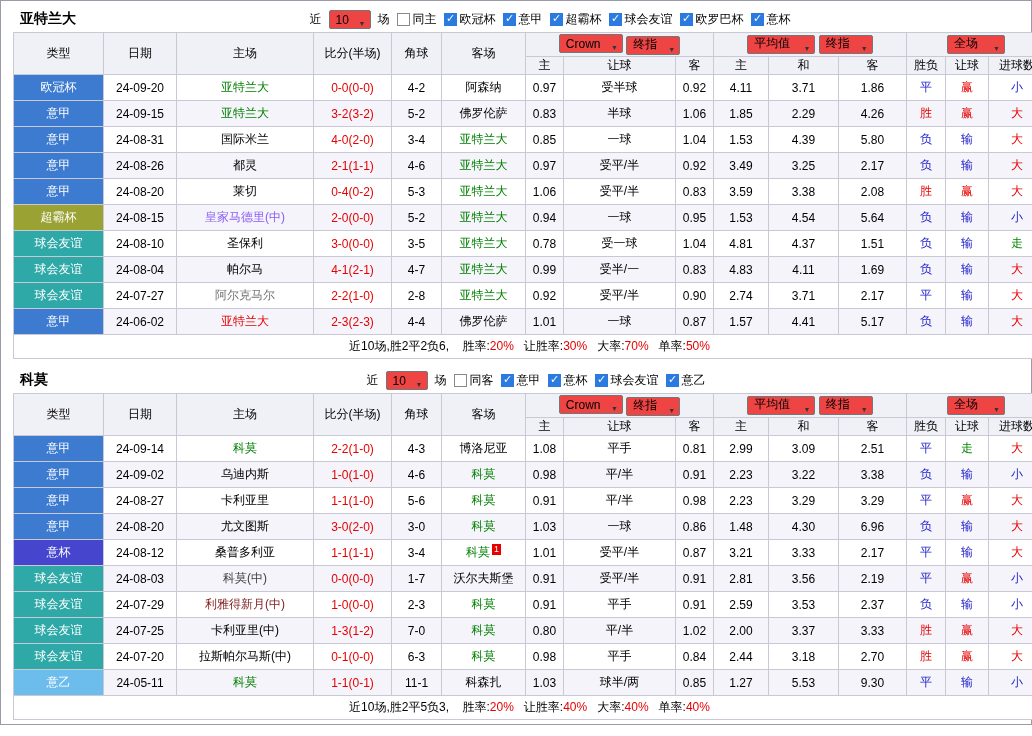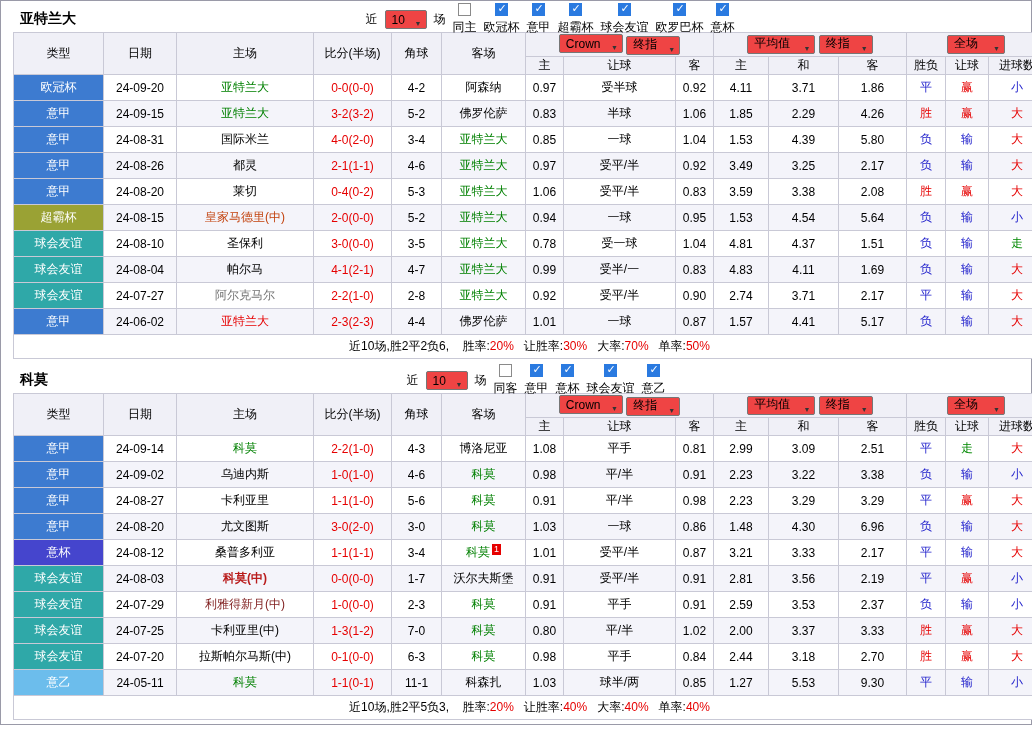--- a/index.html
+++ b/index.html
@@ -10,21 +10,21 @@
   .topbar .title { font-weight:bold; font-size:14px; margin-right:18px; }
   .radio { display:inline-flex; align-items:center; gap:4px; margin:0 8px; font-size:12px; }
   .circle { width:12px; height:12px; border-radius:50%; border:1px solid #fff; background:#fff; position:relative; display:inline-block; }
   .radio.selected .circle::after { content:""; position:absolute; left:2.5px; top:2.5px; right:2.5px; bottom:2.5px; border-radius:50%; background:#ff9000; }
 
   .section { margin-top:5px;margin-left:12px; }
   .section + .section { margin-top:8px; }
   .sec-head { height:26px; display:flex; align-items:center; padding:0 7px; }
   .sec-title { font-size:14px; font-weight:bold; white-space:nowrap; }
   .filters { flex:1; display:flex; align-items:center; justify-content:center; gap:7px; white-space:nowrap; }
-  .cbl { display:inline-flex; align-items:center; gap:3px;flex-direction:column; }
+  .cbl { display:inline-flex; align-items:center; gap:3px; }
   .cb { width:13px; height:13px; border:1px solid #8a8a8a; background:#fff; display:inline-block; position:relative; }
   .cb.checked { background:#2a7ae0; border-color:#2a7ae0; }
   .cb.checked::after { content:"✓"; position:absolute; left:1.5px; top:-1.5px; color:#fff; font-size:11px; font-weight:bold; }
 
   .sel { display:inline-flex; align-items:flex-end; justify-content:space-between; border:1px solid #767676; background:#ef4444; height:19px; padding:1px 4px 1px 6px; gap:7px; border-radius:2px; color:#000; }
   .sel .arrow { font-size:7px; color:#333; }
 
   table { border-collapse:collapse; table-layout:fixed; width:1032px; }
   th, td { border:1px solid #c9c9d6; text-align:center; overflow:hidden; white-space:nowrap; font-size:12px; }
   thead th { background:#f0f0f7; font-weight:normal; }
@@ -224,21 +224,21 @@
               <td>3.59</td>
               <td>3.38</td>
               <td>2.08</td>
               <td style="color: rgb(230, 0, 0);">胜</td>
               <td style="color: rgb(230, 0, 0);">赢</td>
               <td style="color: rgb(230, 0, 0);">大</td>
             </tr>
             <tr class="mrow">
               <td class="type" style="background: rgb(154, 162, 52);">超霸杯</td>
               <td>24-08-15</td>
-              <td><span style="color: #c2410c;">皇家马德里(中)</span></td>
+              <td><span style="color: #8b5cf6;">皇家马德里(中)</span></td>
               <td class="score">2-0(0-0)</td>
               <td>5-2</td>
               <td><span style="color: rgb(0, 128, 0);">亚特兰大</span></td>
               <td>0.94</td>
               <td>一球</td>
               <td>0.95</td>
               <td>1.53</td>
               <td>4.54</td>
               <td>5.64</td>
               <td style="color: rgb(34, 34, 204);">负</td>
@@ -490,21 +490,21 @@
               <td>3.21</td>
               <td>3.33</td>
               <td>2.17</td>
               <td style="color: rgb(34, 34, 204);">平</td>
               <td style="color: rgb(34, 34, 204);">输</td>
               <td style="color: rgb(230, 0, 0);">大</td>
             </tr>
             <tr class="mrow">
               <td class="type" style="background: rgb(47, 168, 168);">球会友谊</td>
               <td>24-08-03</td>
-              <td><span style="color: #b91c1c; font-weight: bold;">科莫(中)</span></td>
+              <td><span style="color: #404040;">科莫(中)</span></td>
               <td class="score">0-0(0-0)</td>
               <td>1-7</td>
               <td><span style="color: rgb(0, 0, 0);">沃尔夫斯堡</span></td>
               <td>0.91</td>
               <td>受平/半</td>
               <td>0.91</td>
               <td>2.81</td>
               <td>3.56</td>
               <td>2.19</td>
               <td style="color: rgb(34, 34, 204);">平</td>

